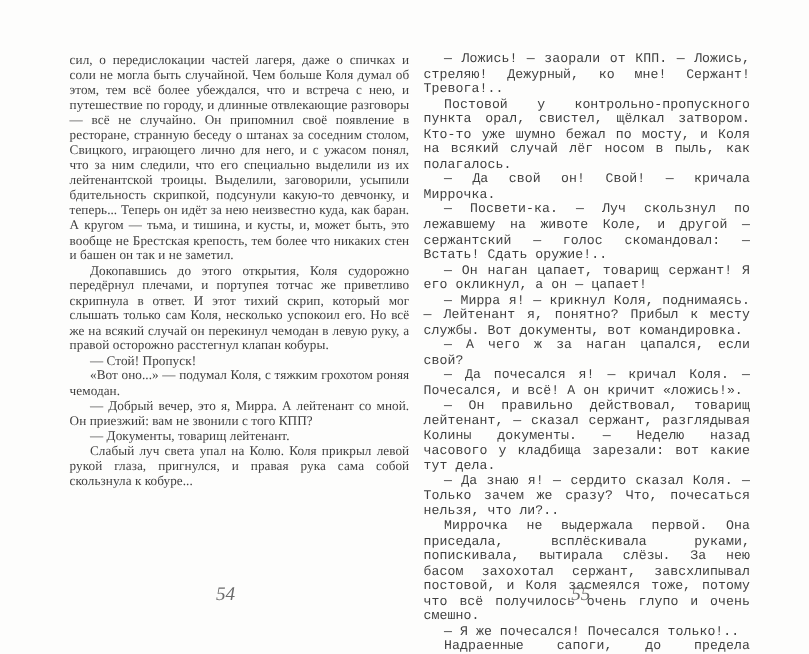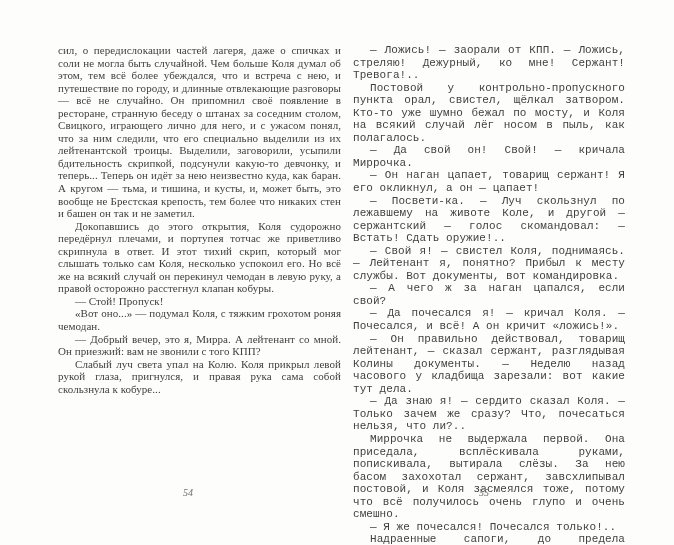--- a/index.html
+++ b/index.html
@@ -35,49 +35,50 @@
     margin: 0;
     padding: 0;
     text-indent: 17px;
   }
   .page-text p.continuation {
     text-indent: 0;
   }
   .folio {
     position: absolute;
     top: 487px;
-    font-size: 10px;
+    font-size: 16px;
     font-style: italic;
     color: #6b6b6b;
     text-align: center;
   }
   .folio.left  { left: 58px;  width: 260px; }
   .folio.right { left: 353px; width: 262px; }
 </style>
 </head>
 <body>
 
 <div class="spread">
 
   <div class="page-text left">
     <p class="continuation">сил, о передислокации частей лагеря, даже о спичках и соли не могла быть случайной. Чем больше Коля думал об этом, тем всё более убеждался, что и встреча с нею, и путешествие по городу, и длинные отвлекающие разговоры — всё не случайно. Он припомнил своё появление в ресторане, странную беседу о штанах за соседним столом, Свицкого, играющего лично для него, и с ужасом понял, что за ним следили, что его специально выделили из их лейтенантской троицы. Выделили, заговорили, усыпили бдительность скрипкой, подсунули какую-то девчонку, и теперь... Теперь он идёт за нею неизвестно куда, как баран. А кругом — тьма, и тишина, и кусты, и, может быть, это вообще не Брестская крепость, тем более что никаких стен и башен он так и не заметил.</p>
     <p>Докопавшись до этого открытия, Коля судорожно передёрнул плечами, и портупея тотчас же приветливо скрипнула в ответ. И этот тихий скрип, который мог слышать только сам Коля, несколько успокоил его. Но всё же на всякий случай он перекинул чемодан в левую руку, а правой осторожно расстегнул клапан кобуры.</p>
     <p>— Стой! Пропуск!</p>
     <p>«Вот оно...» — подумал Коля, с тяжким грохотом роняя чемодан.</p>
     <p>— Добрый вечер, это я, Мирра. А лейтенант со мной. Он приезжий: вам не звонили с того КПП?</p>
+    <p>— Документы, товарищ лейтенант.</p>
     <p>Слабый луч света упал на Колю. Коля прикрыл левой рукой глаза, пригнулся, и правая рука сама собой скользнула к кобуре...</p>
   </div>
 
   <div class="page-text right">
     <p>— Ложись! — заорали от КПП. — Ложись, стреляю! Дежурный, ко мне! Сержант! Тревога!..</p>
     <p>Постовой у контрольно-пропускного пункта орал, свистел, щёлкал затвором. Кто-то уже шумно бежал по мосту, и Коля на всякий случай лёг носом в пыль, как полагалось.</p>
     <p>— Да свой он! Свой! — кричала Миррочка.</p>
+    <p>— Посвети-ка. — Луч скользнул по лежавшему на животе Коле, и другой — сержантский — голос скомандовал: — Встать! Сдать оружие!..</p>
     <p>— Он наган цапает, товарищ сержант! Я его окликнул, а он — цапает!</p>
-    <p>— Посвети-ка. — Луч скользнул по лежавшему на животе Коле, и другой — сержантский — голос скомандовал: — Встать! Сдать оружие!..</p>
-    <p>— Свой я! — свистел Коля, поднимаясь. — Лейтенант я, понятно? Прибыл к месту службы. Вот документы, вот командировка.</p>
+    <p>— Мирра я! — крикнул Коля, поднимаясь. — Лейтенант я, понятно? Прибыл к месту службы. Вот документы, вот командировка.</p>
     <p>— А чего ж за наган цапался, если свой?</p>
     <p>— Да почесался я! — кричал Коля. — Почесался, и всё! А он кричит «ложись!».</p>
     <p>— Он правильно действовал, товарищ лейтенант, — сказал сержант, разглядывая Колины документы. — Неделю назад часового у кладбища зарезали: вот какие тут дела.</p>
     <p>— Да знаю я! — сердито сказал Коля. — Только зачем же сразу? Что, почесаться нельзя, что ли?..</p>
     <p>Миррочка не выдержала первой. Она приседала, всплёскивала руками, попискивала, вытирала слёзы. За нею басом захохотал сержант, завсхлипывал постовой, и Коля засмеялся тоже, потому что всё получилось очень глупо и очень смешно.</p>
     <p>— Я же почесался! Почесался только!..</p>
     <p>Надраенные сапоги, до предела подтянутые брюки, выутюженная гимнастёрка — всё было в мельчайшей дорожной пыли. Пыль оказалась даже на носу и на круглых Колиных света, потому что он прижимался ими к земле поочерёдно.</p>
   </div>
 
   <div class="folio left">54</div>

